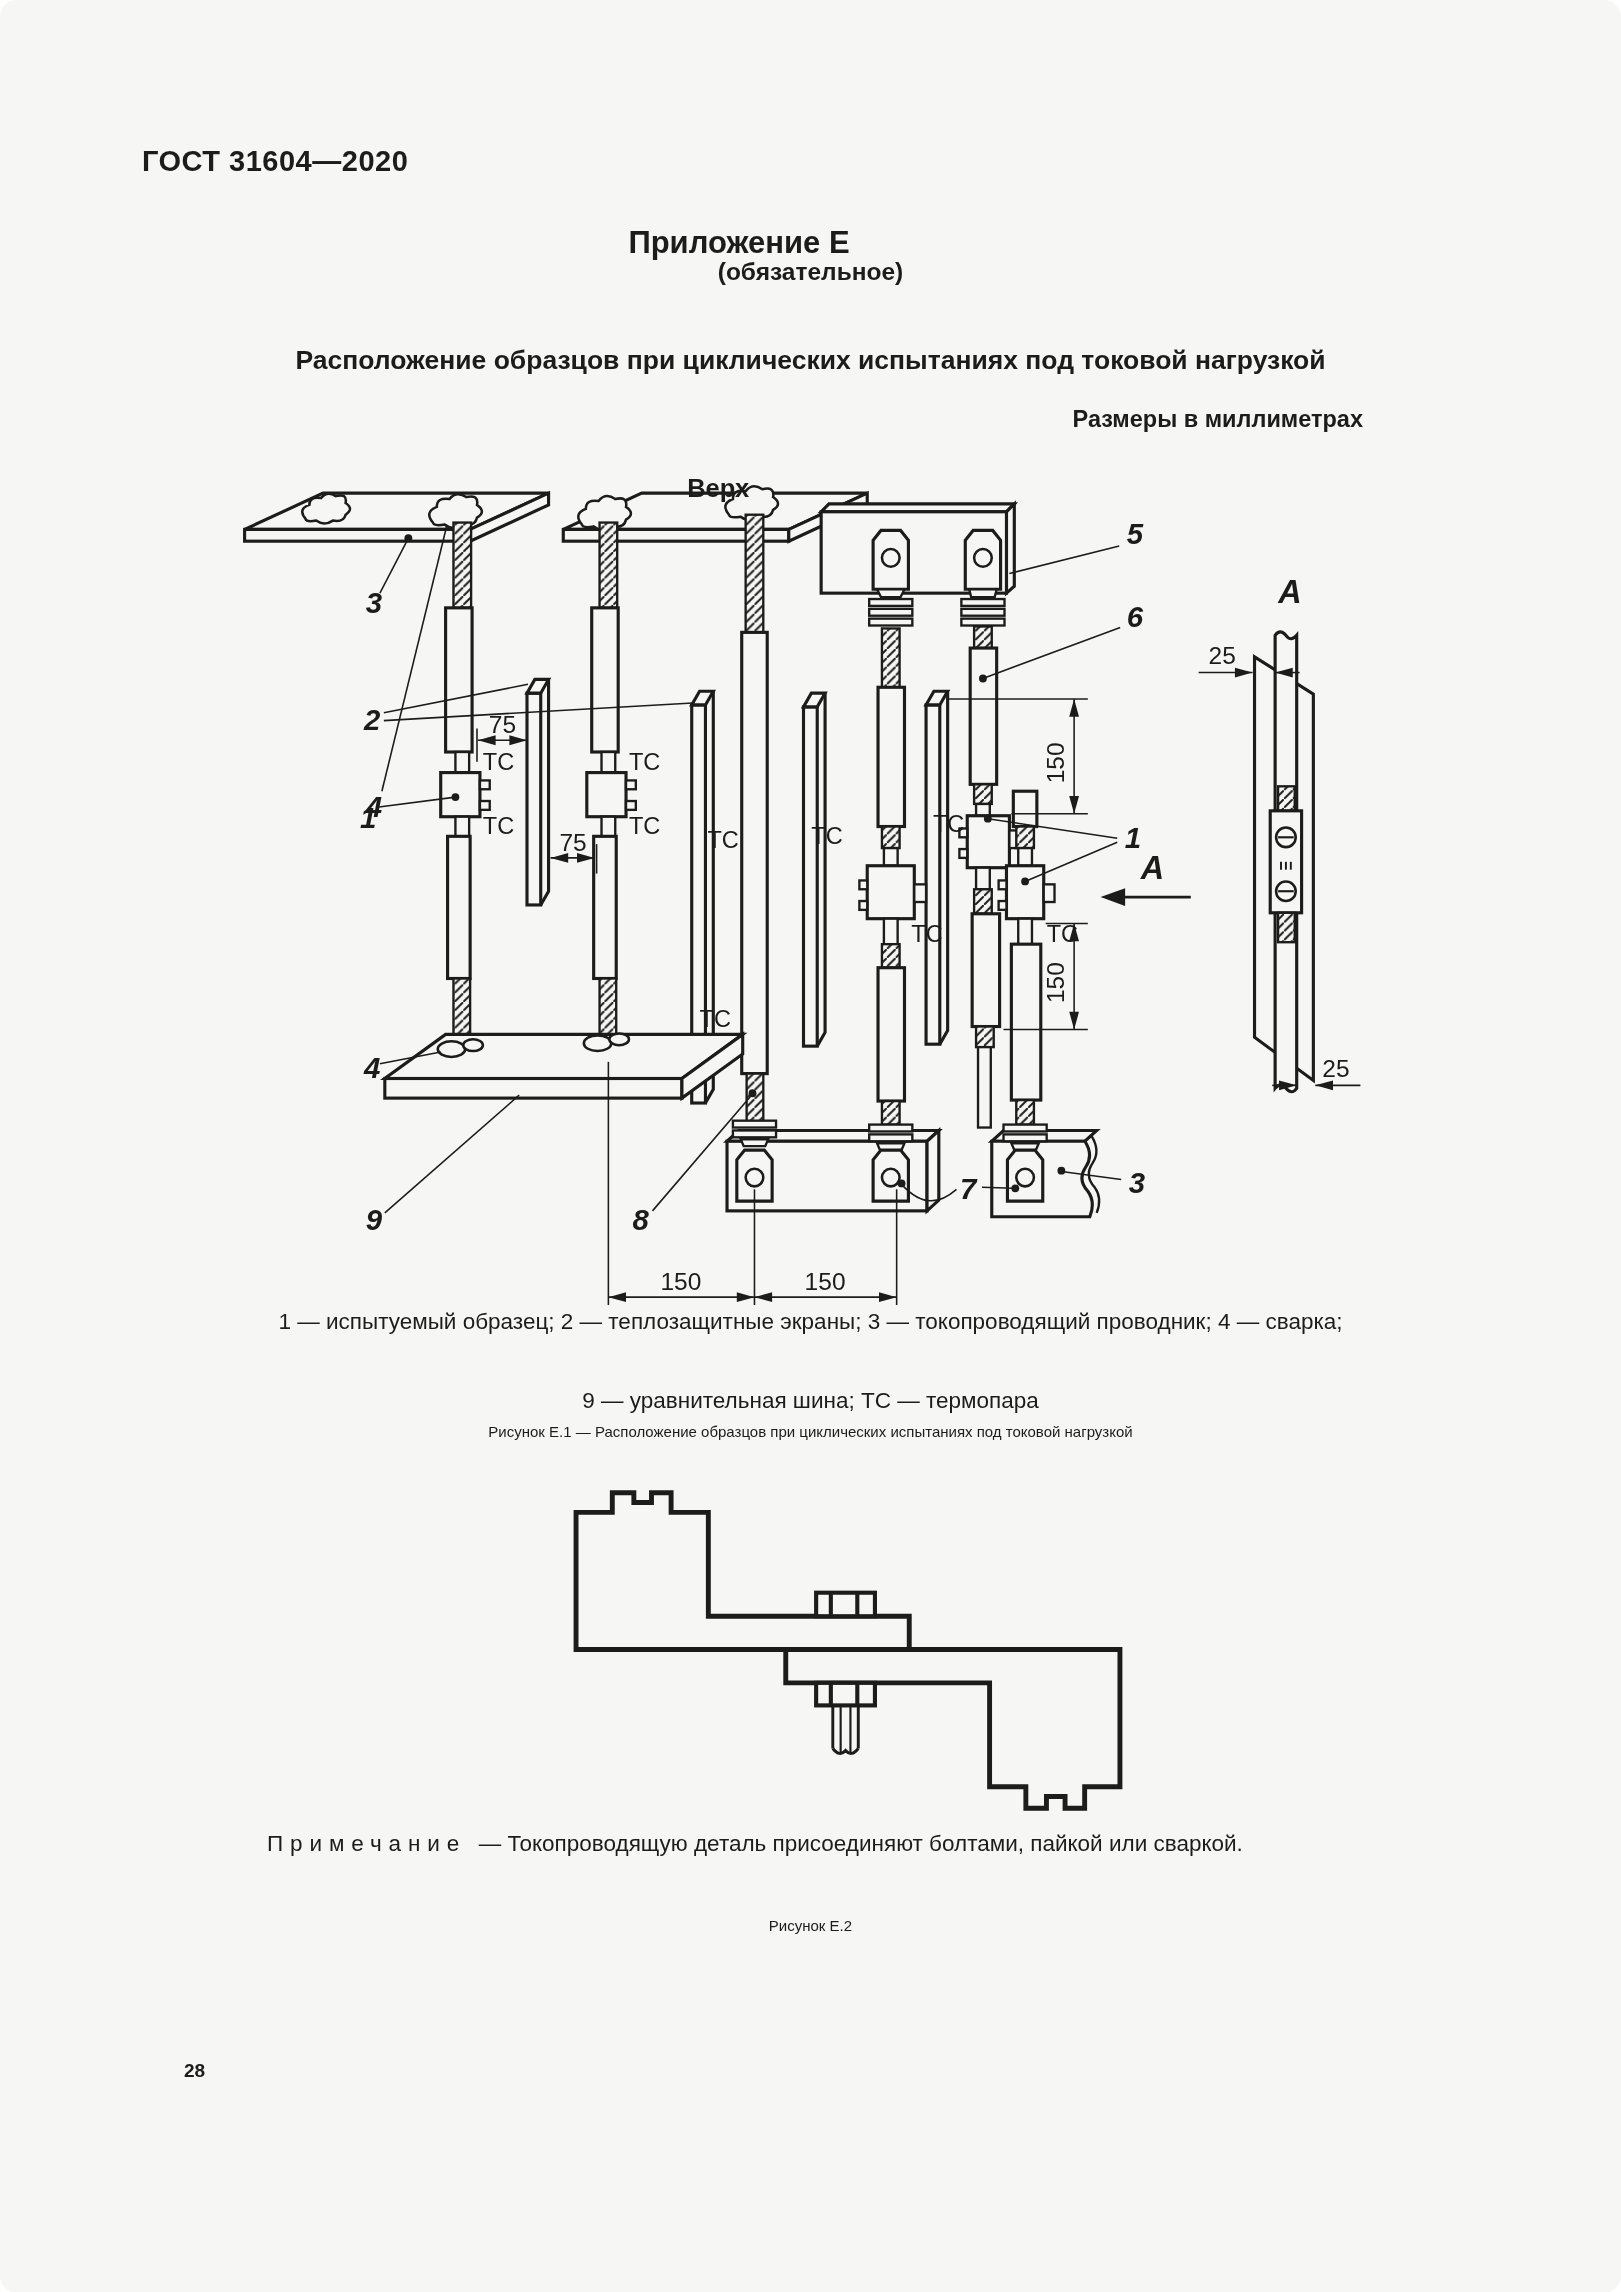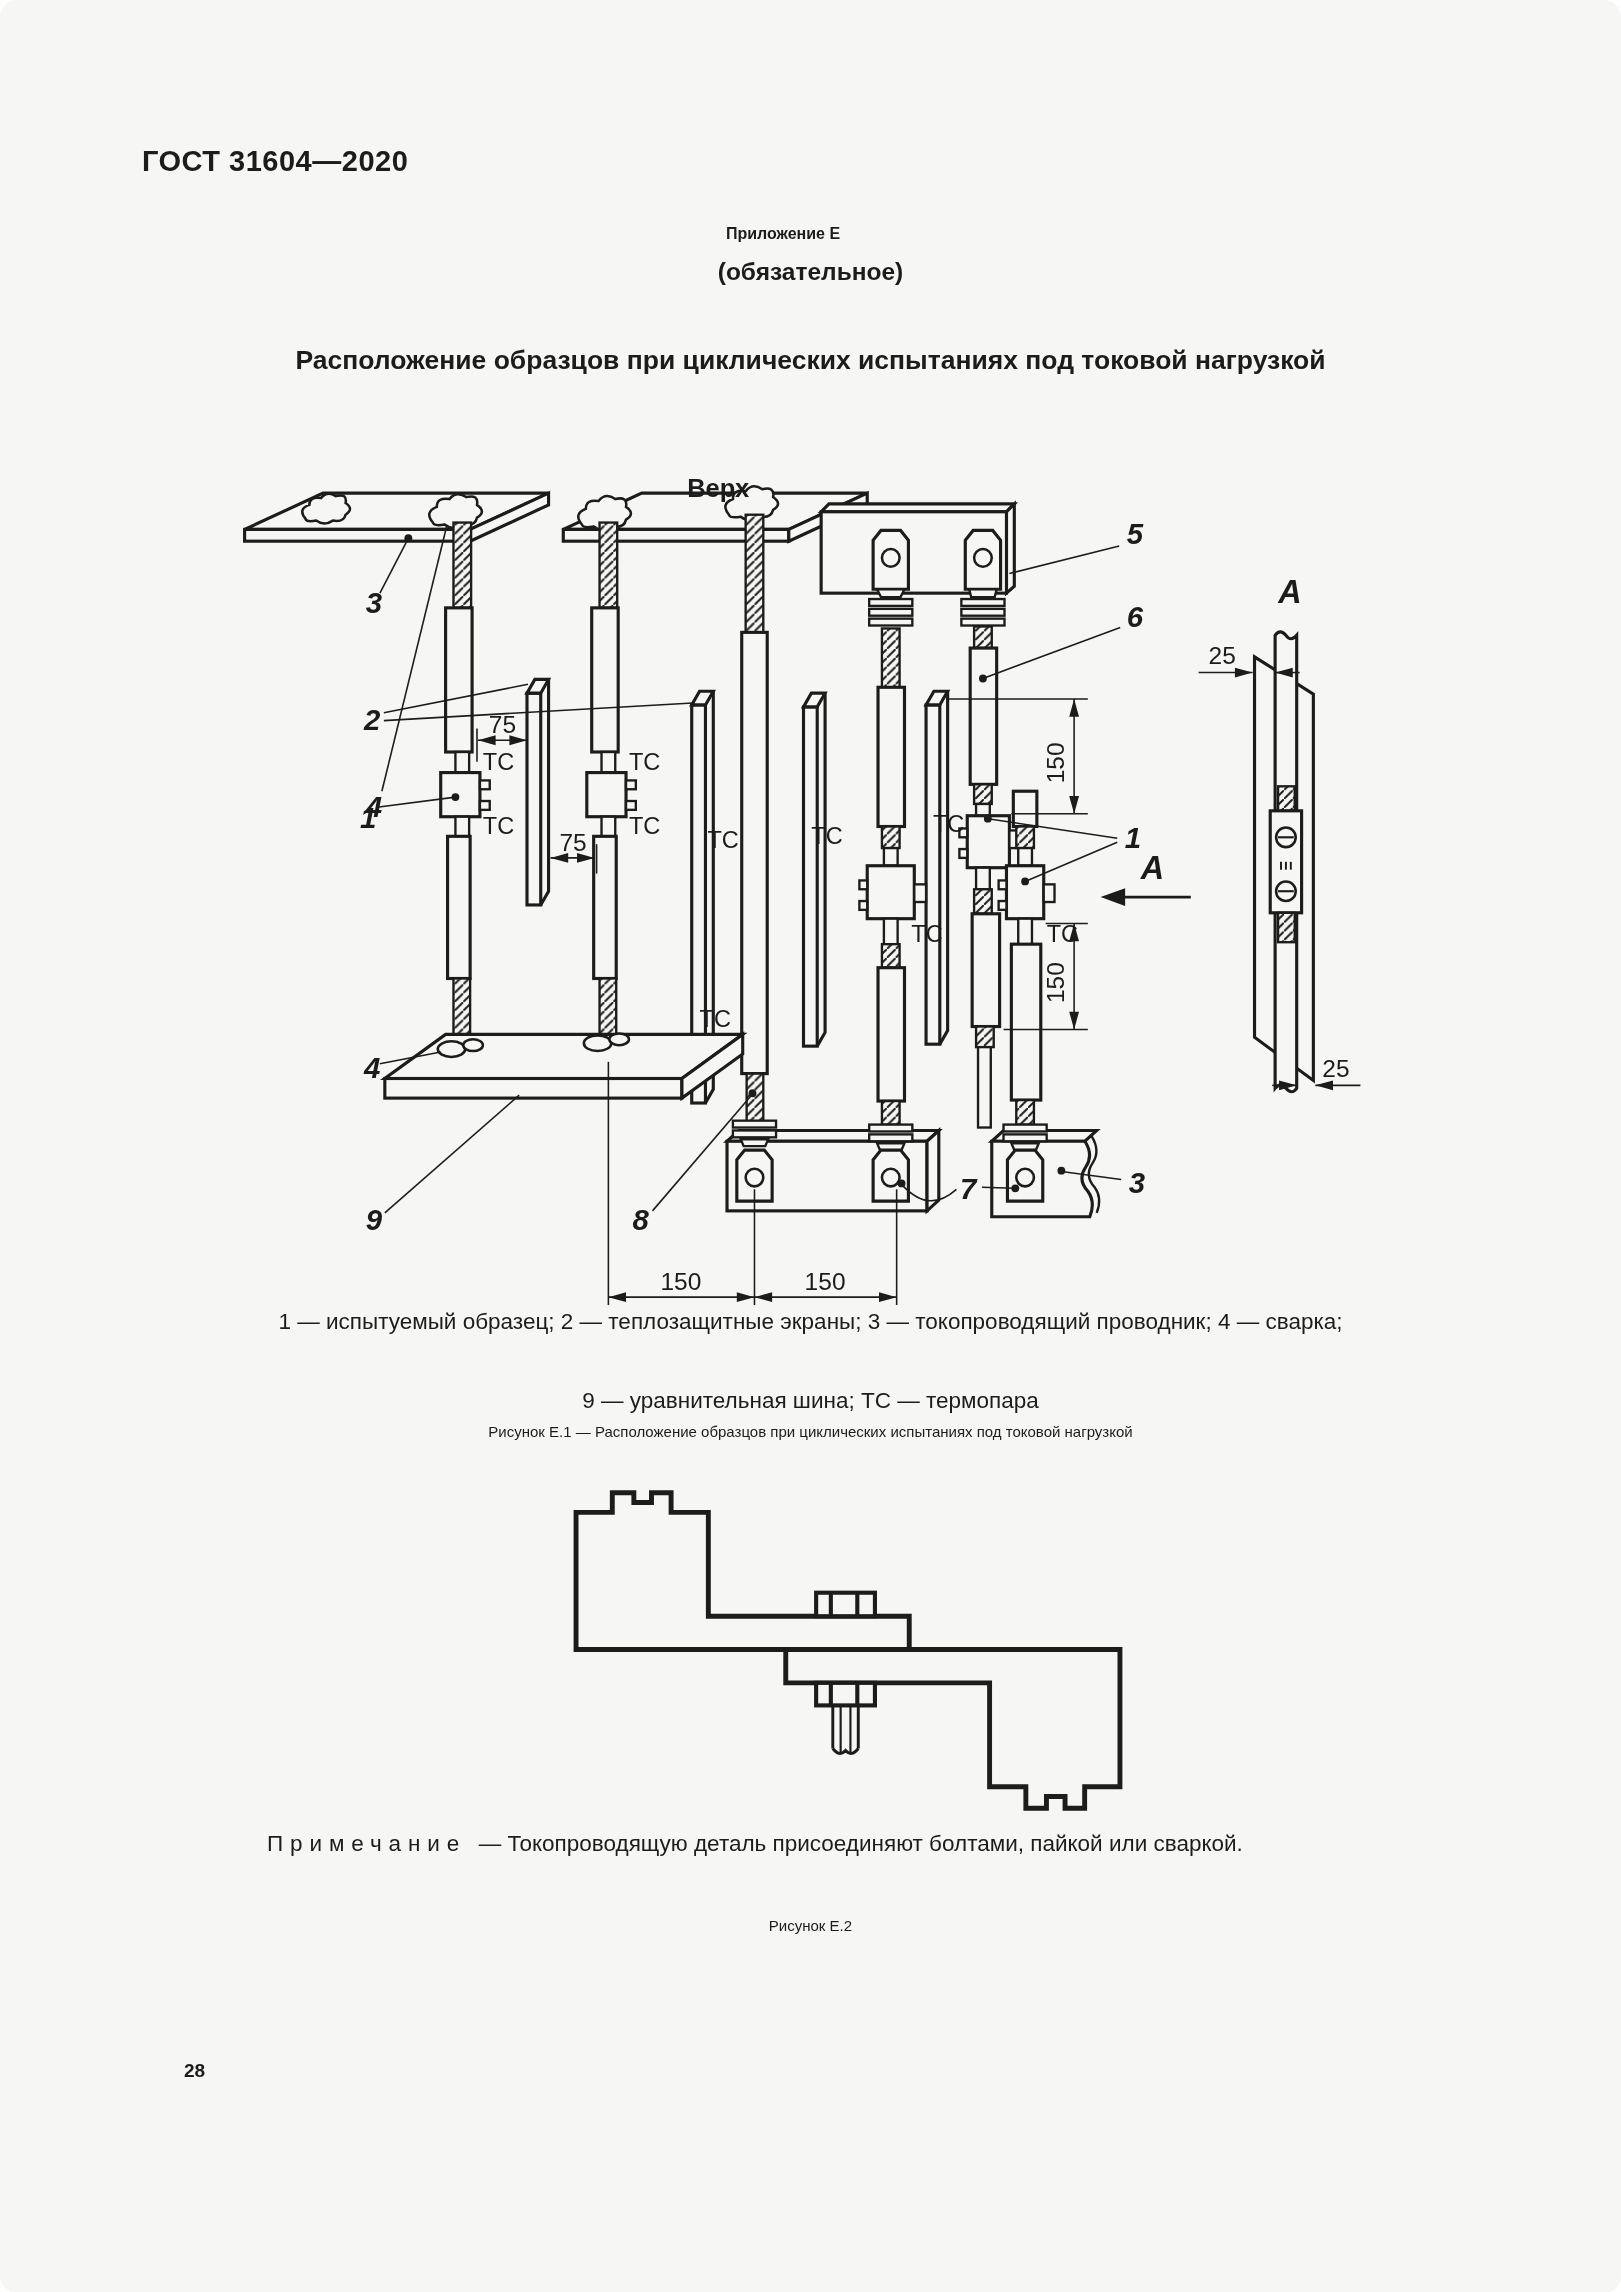--- a/index.html
+++ b/index.html
@@ -1,20 +1,20 @@
 <!DOCTYPE html>
 <html><head>
 <meta charset="utf-8">
 <style>
   html,body{margin:0;padding:0;}
   .page{position:relative;width:1621px;height:2293px;background:#f6f6f4;
         font-family:"Liberation Sans",sans-serif;color:#1c1c1c;overflow:hidden;border-radius:17px;}
   .abs{position:absolute;}
   .doc-header{left:142px;top:145px;font-size:29px;font-weight:bold;letter-spacing:0.5px;}
-  .app-title{left:0;top:225px;width:1478px;text-align:center;font-size:16px;font-weight:bold;padding-left:44px;}
+  .app-title{left:0;top:225px;width:1478px;text-align:center;font-size:31px;font-weight:bold;}
   .app-sub{left:0;top:258px;width:1621px;text-align:center;font-size:24.5px;font-weight:bold;}
   .heading{left:0;top:345px;width:1621px;text-align:center;font-size:26.5px;font-weight:bold;}
   .units{left:259px;top:406px;width:1104px;text-align:right;font-size:23.5px;font-weight:bold;}
   .legend{left:0;width:1621px;text-align:center;font-size:22.5px;}
   .cap{left:0;width:1621px;text-align:center;font-size:15px;}
   .note{left:267px;top:1831px;width:1176px;font-size:22.5px;}
   .note .nlab{letter-spacing:6.9px;}
   .pagenum{left:184px;top:2060px;font-size:19px;font-weight:bold;}
   svg{position:absolute;}
   svg text{font-family:"Liberation Sans",sans-serif;fill:#1c1c1c;}
@@ -26,20 +26,21 @@
 </style>
 </head>
 <body>
 
 <div class="page">
 
   <div class="abs doc-header">ГОСТ 31604—2020</div>
   <div class="abs app-title">Приложение Е</div>
   <div class="abs heading">Расположение образцов при циклических испытаниях под токовой нагрузкой</div>
   <div class="abs app-sub">(обязательное)</div>
+  <div class="abs units">Размеры в миллиметрах</div>
 
   <svg style="left:225px;top:446px;" width="1157" height="863" viewBox="0 0 1180 880">
     <defs>
       <pattern id="hatch" width="9" height="9" patternUnits="userSpaceOnUse">
         <rect width="9" height="9" fill="#f6f6f4"></rect>
         <path d="M0,9 L9,0" stroke="#1c1c1c" stroke-width="2"></path>
       </pattern>
     </defs>
     <g fill="none" stroke="#1c1c1c" stroke-width="3.2">
 

